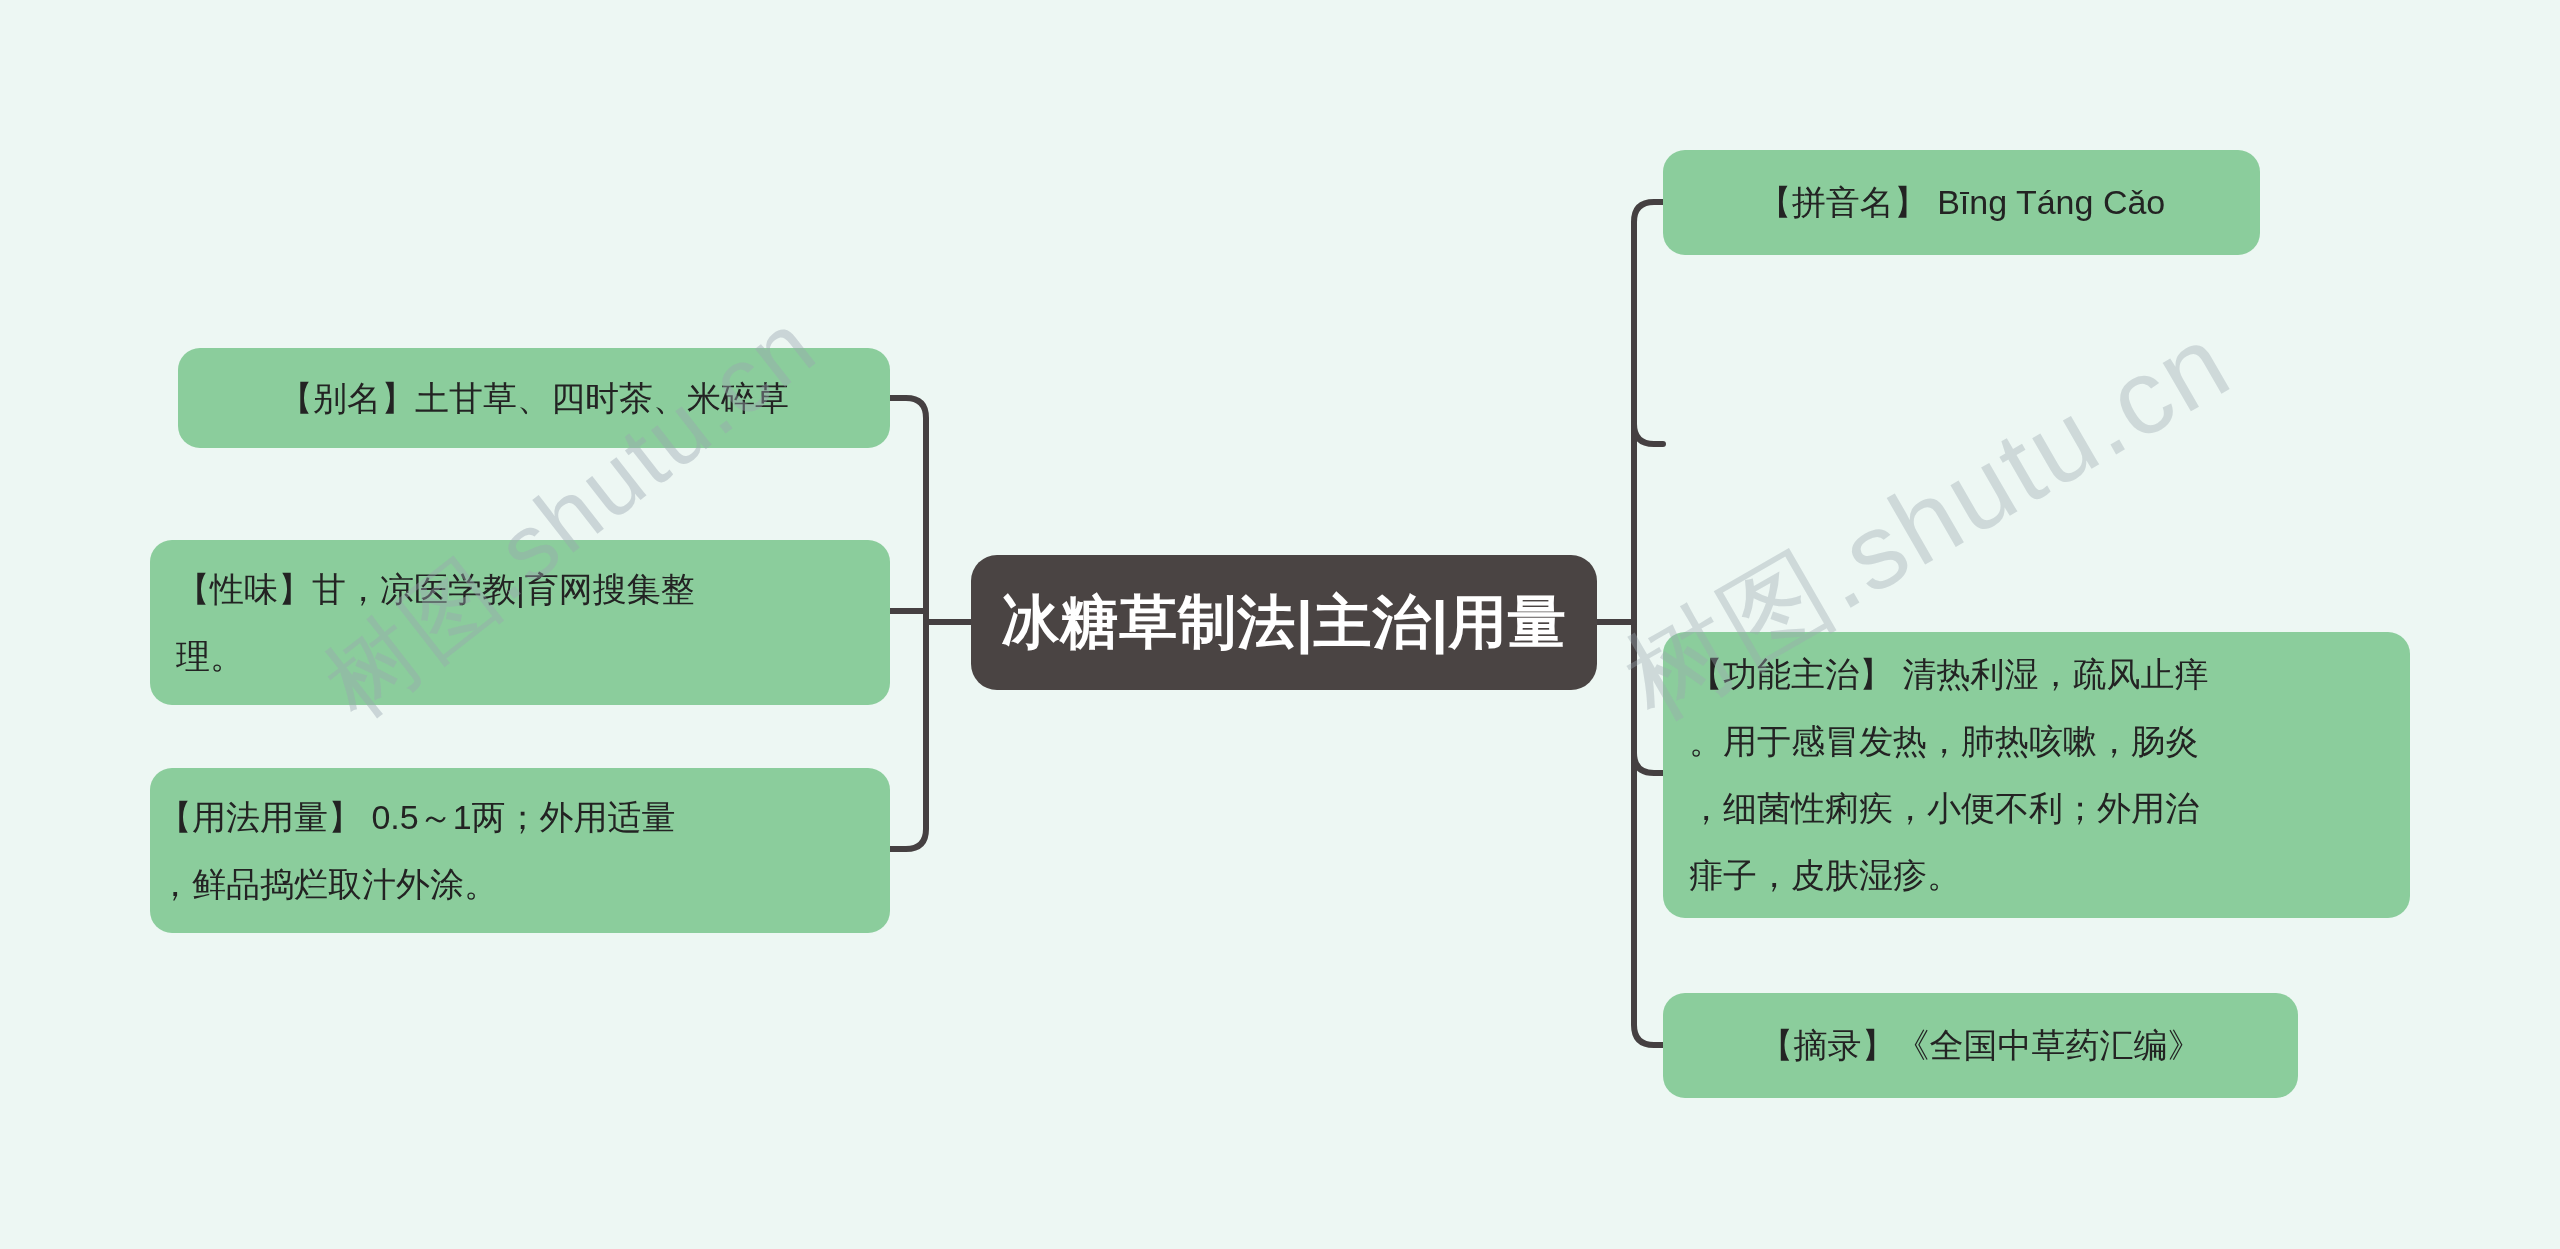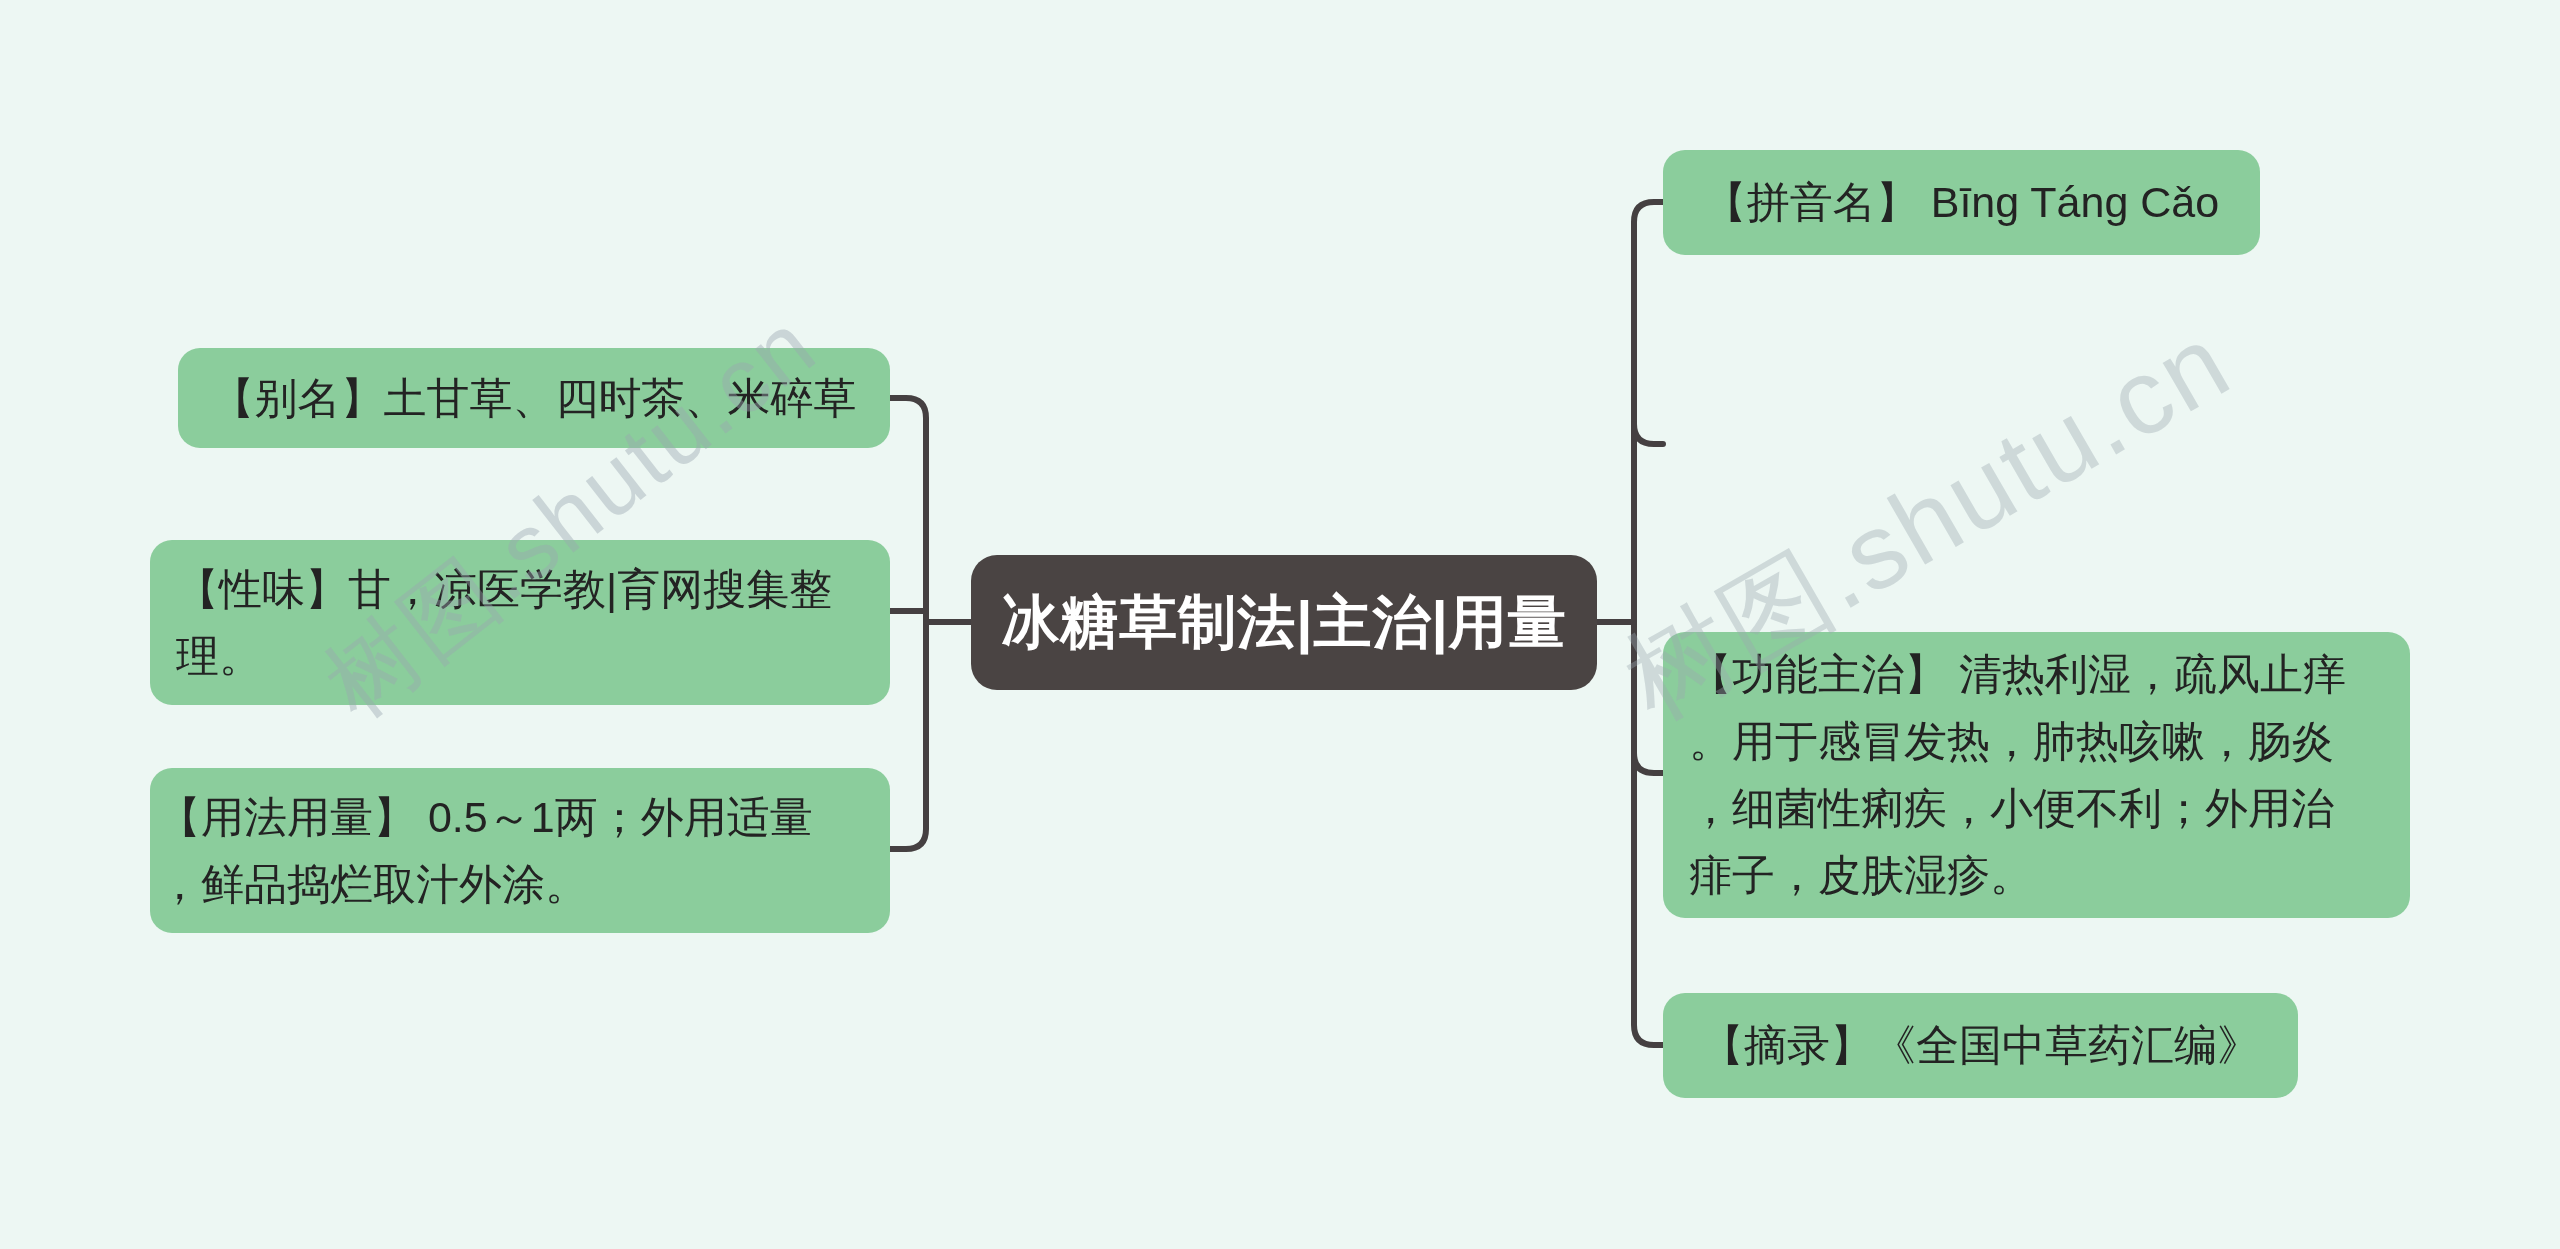--- a/index.html
+++ b/index.html
@@ -11,21 +11,21 @@
   }
   #stage{position:absolute;inset:0;width:2560px;height:1249px;}
   
   #wires{position:absolute;left:0;top:0;z-index:2;}
   
   .mnode{
     position:absolute;z-index:3;
     background:#8bcd9c;
     border-radius:22px;
     color:#232323;
-    font-size:43px;line-height:67px;
+    font-size:34px;line-height:67px;
     display:flex;align-items:center;
     padding:0 26px;box-sizing:border-box;
     white-space:pre-line;
     text-align:left;
   }
   .mnode.single{justify-content:center;text-align:center;padding:0 14px;}
   
   .root{
     position:absolute;z-index:4;
     left:971px;top:555px;width:626px;height:135px;

